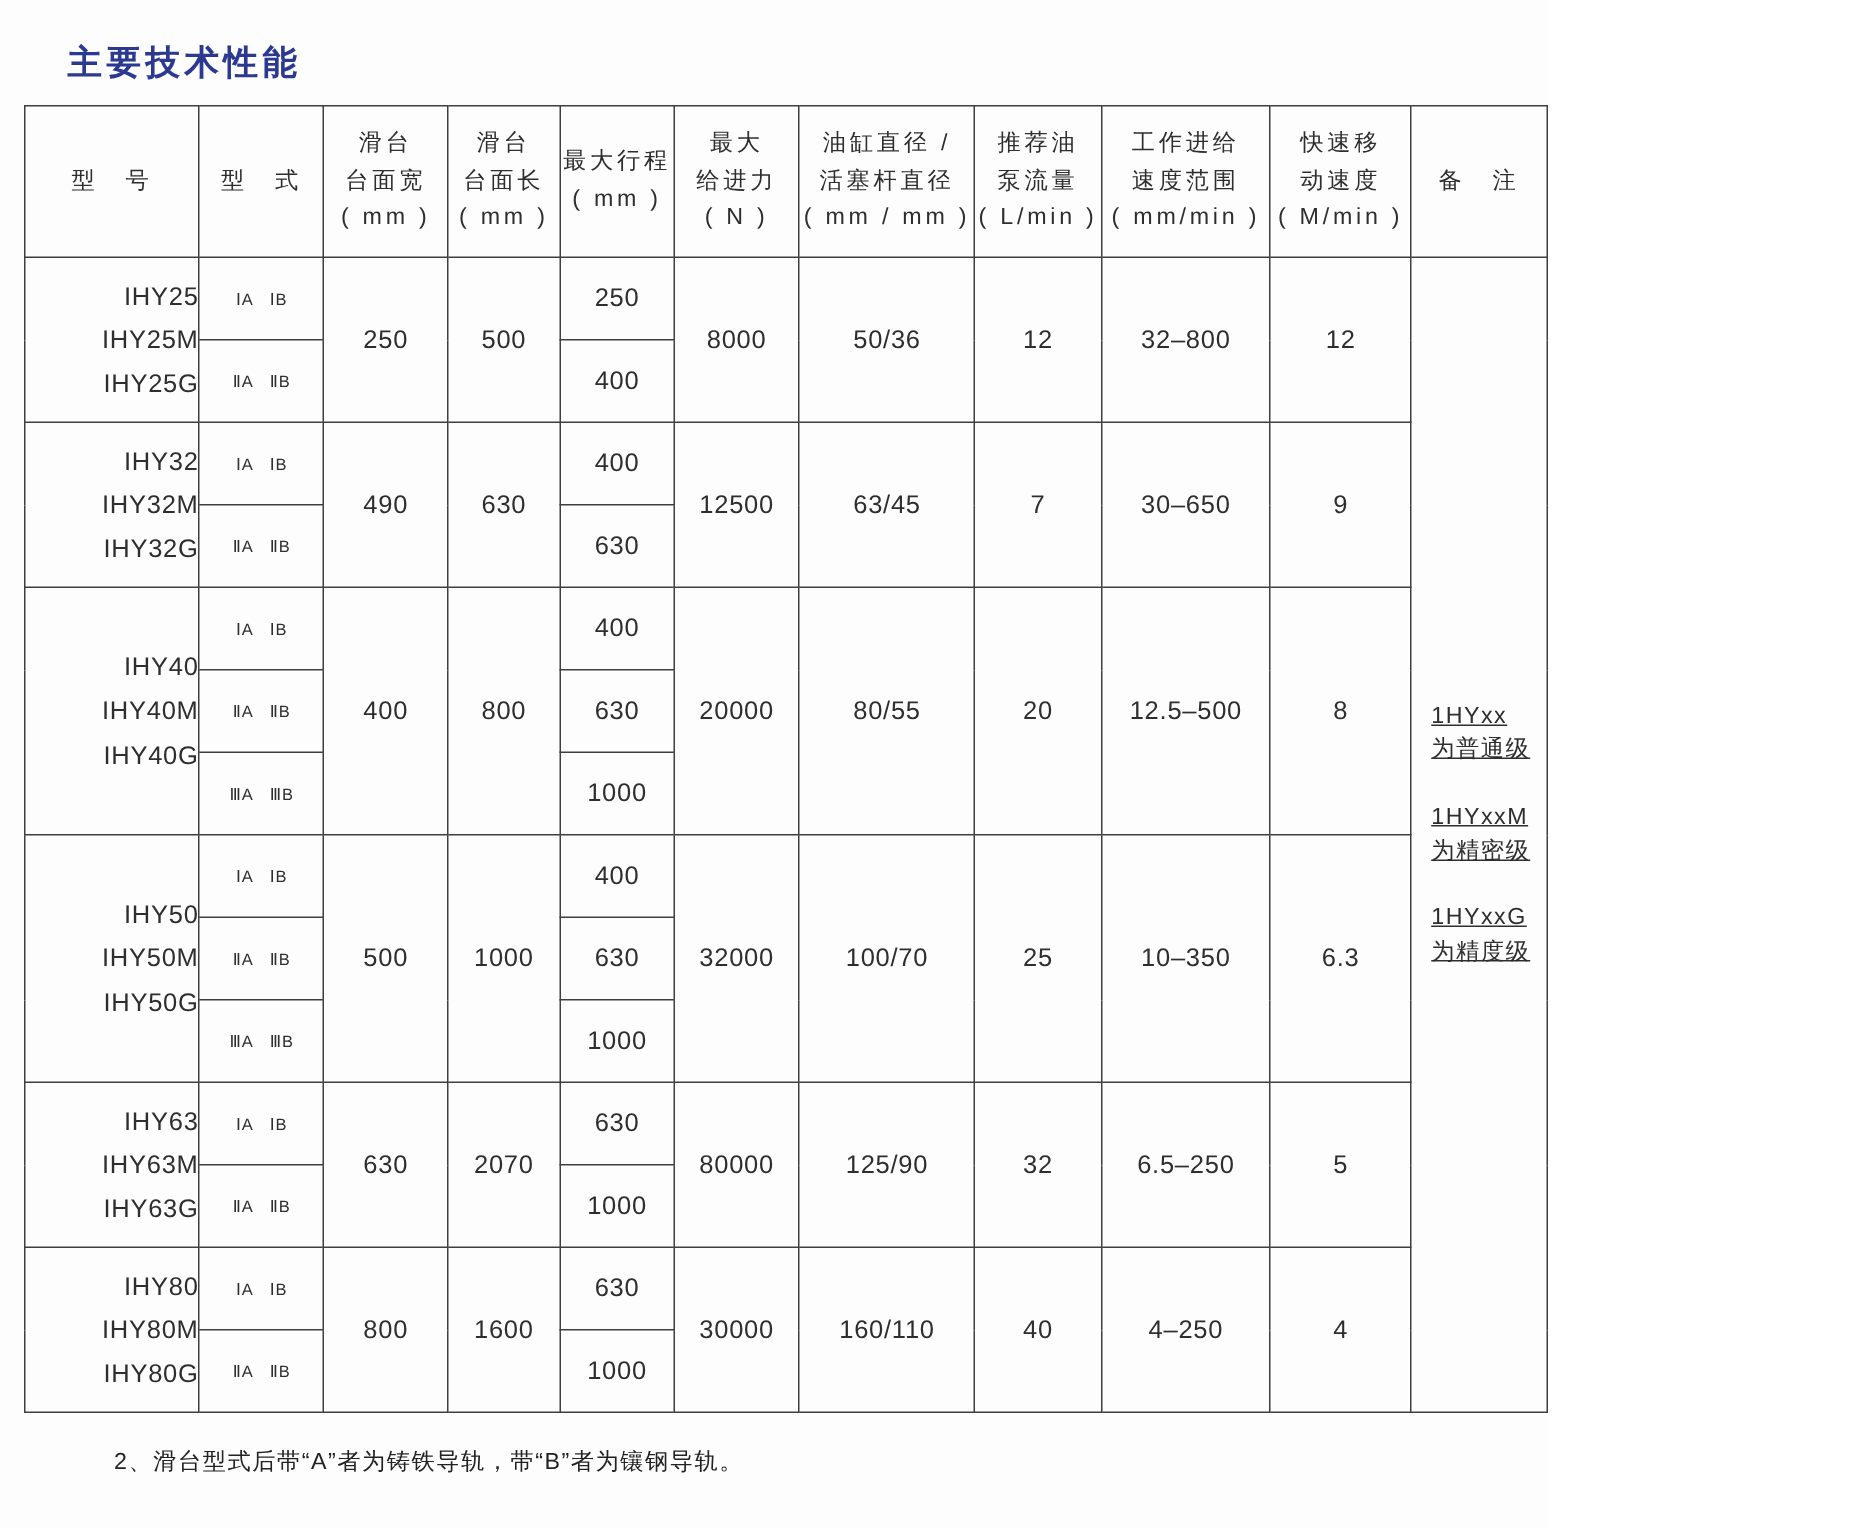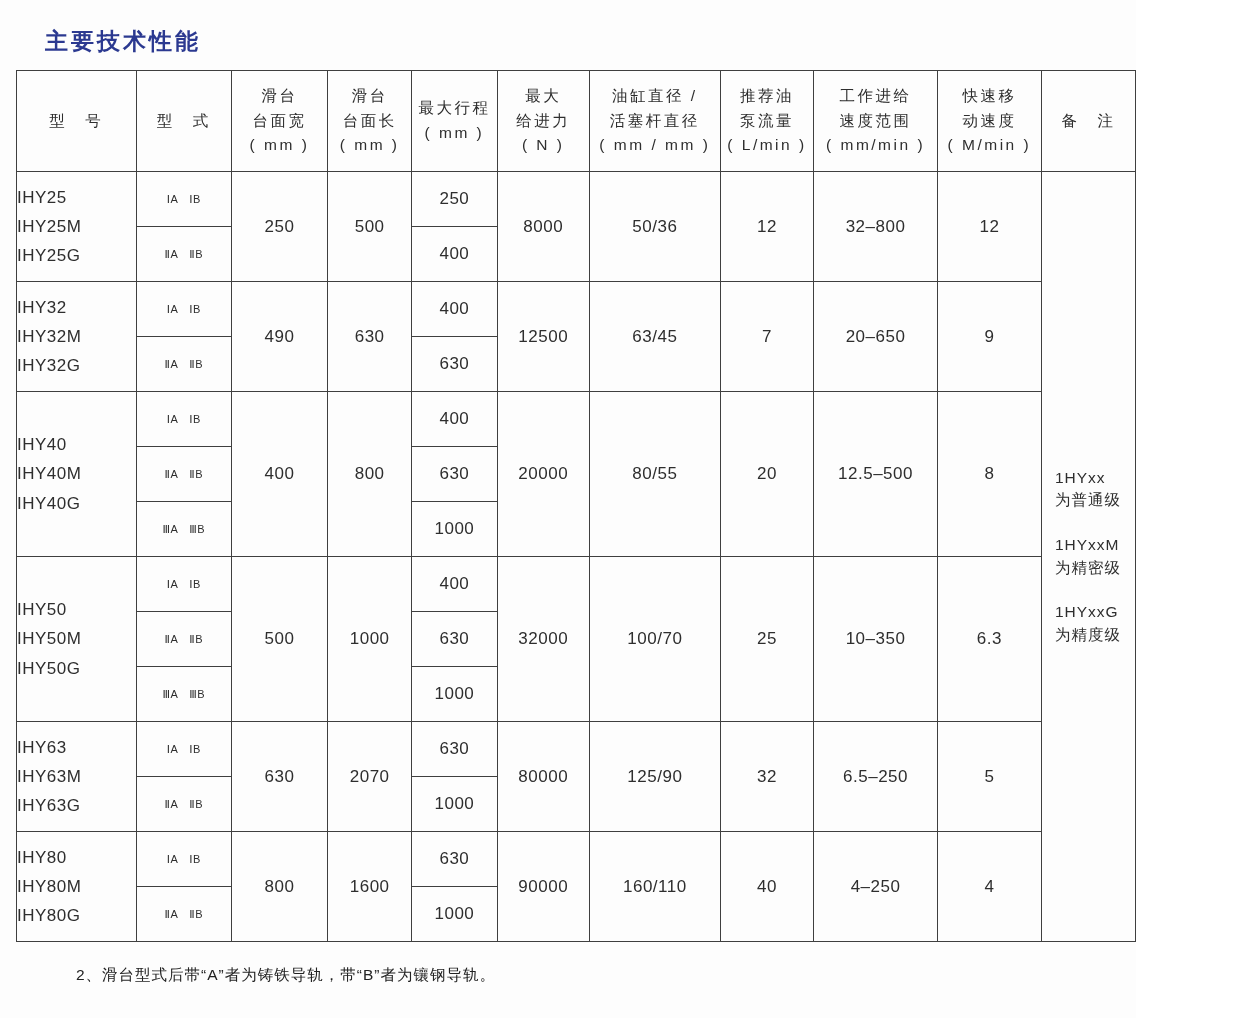--- a/index.html
+++ b/index.html
@@ -1,17 +1,17 @@
 <!DOCTYPE html>
 <html><head>
 <meta charset="utf-8">
 <style>
   html,body{margin:0;padding:0;}
   .page{
-    width:1136px;height:1018px;background:#fdfdfd;position:relative;
+    width:1032px;height:1018px;background:#fdfdfd;position:relative;
     font-family:"Liberation Sans","DejaVu Sans",sans-serif;color:#333;
     box-sizing:border-box;
   }
   .page-title{
     position:absolute;left:45px;top:26px;margin:0;
     font-size:23px;font-weight:bold;color:#2b3990;letter-spacing:3px;
   }
   table.spec{
     position:absolute;left:16px;top:70px;
     border-collapse:collapse;table-layout:fixed;
@@ -22,25 +22,25 @@
     text-align:center;vertical-align:middle;
     padding:0;white-space:pre-line;
     overflow:hidden;
   }
   .spec th{
     height:100px;font-weight:normal;font-size:15.5px;
     letter-spacing:2.5px;line-height:1.6;color:#2e2e2e;
   }
   .spec tbody tr{height:55px;}
   .spec td{font-size:17px;color:#2e2e2e;letter-spacing:0.5px;}
-  td.model-cell{text-align:left;line-height:1.72;letter-spacing:0.5px;}
+  td.model-cell{text-align:right;padding-left:32px;line-height:1.72;letter-spacing:0.5px;}
   td.type-cell{font-size:11px;}
   td.remark-cell{
     text-align:left;padding-left:13px;font-size:15.5px;line-height:1.45;
-    letter-spacing:1px;vertical-align:middle;
+    letter-spacing:1px;vertical-align:middle;text-decoration:underline;
   }
   .notes{position:absolute;left:45px;top:960px;font-size:15.5px;color:#222;letter-spacing:1px;line-height:1.95;}
   .notes .note-line-2{padding-left:31px;}
 </style>
 </head>
 <body>
 
 <div class="page">
 
   <h1 class="page-title">主要技术性能</h1>
@@ -122,21 +122,21 @@
         <td class="model-cell" rowspan="2">IHY32
 IHY32M
 IHY32G</td>
         <td class="type-cell">ⅠA　ⅠB</td>
         <td rowspan="2">490</td>
         <td rowspan="2">630</td>
         <td>400</td>
         <td rowspan="2">12500</td>
         <td rowspan="2">63/45</td>
         <td rowspan="2">7</td>
-        <td rowspan="2">20–650</td>
+        <td rowspan="2">30–650</td>
         <td rowspan="2">9</td>
       </tr>
       <tr>
         <td class="type-cell">ⅡA　ⅡB</td>
         <td>630</td>
       </tr>
 
       <tr>
         <td class="model-cell" rowspan="3">IHY40
 IHY40M
@@ -203,21 +203,21 @@
       </tr>
 
       <tr>
         <td class="model-cell" rowspan="2">IHY80
 IHY80M
 IHY80G</td>
         <td class="type-cell">ⅠA　ⅠB</td>
         <td rowspan="2">800</td>
         <td rowspan="2">1600</td>
         <td>630</td>
-        <td rowspan="2">90000</td>
+        <td rowspan="2">30000</td>
         <td rowspan="2">160/110</td>
         <td rowspan="2">40</td>
         <td rowspan="2">4–250</td>
         <td rowspan="2">4</td>
       </tr>
       <tr>
         <td class="type-cell">ⅡA　ⅡB</td>
         <td>1000</td>
       </tr>
     </tbody>

